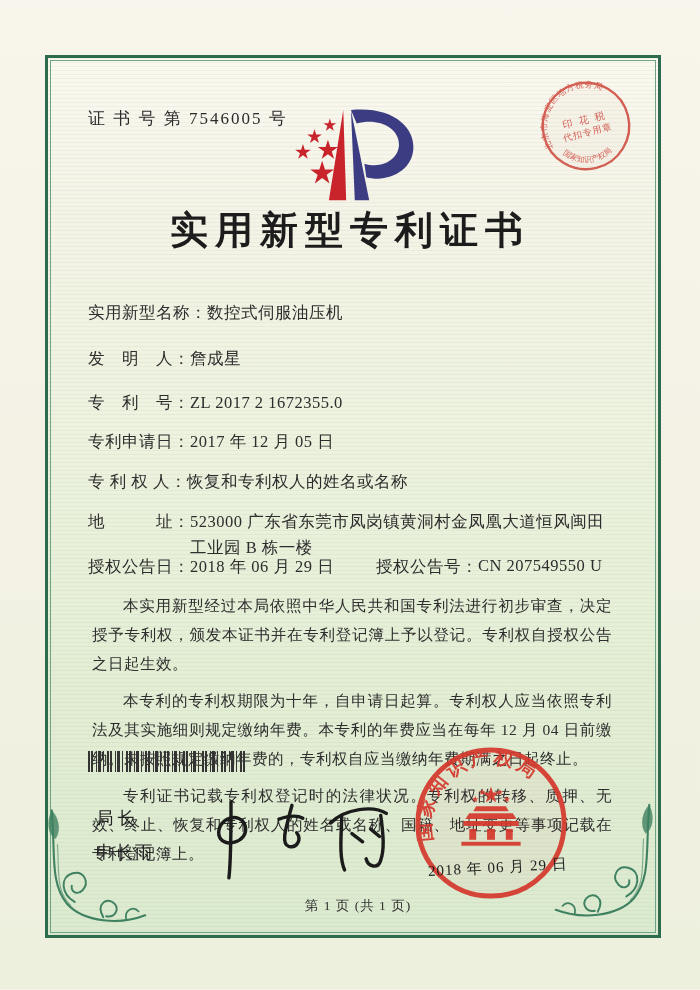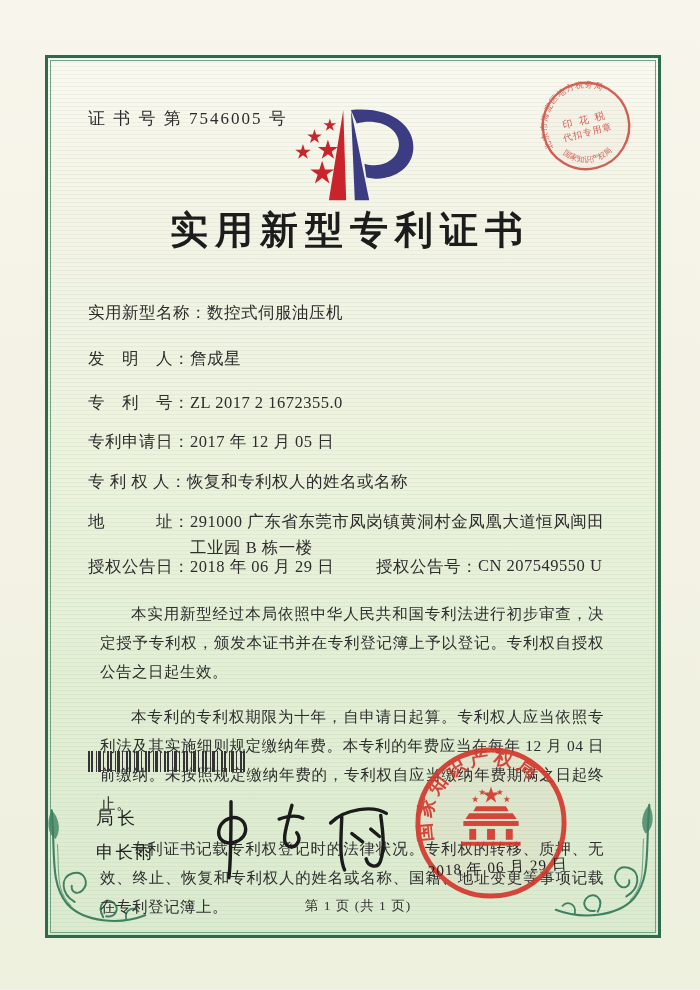--- a/index.html
+++ b/index.html
@@ -17,21 +17,21 @@
   .logo{position:absolute;left:278px;top:106px;z-index:2;}
   .title{position:absolute;left:0;top:205px;width:700px;text-align:center;
     font-size:38px;font-weight:600;letter-spacing:7px;color:#1c1c1c;z-index:2;}
   .row{position:absolute;left:88px;display:flex;align-items:flex-start;
     font-size:16.5px;color:#2d2d2d;letter-spacing:0.5px;line-height:26px;z-index:2;}
   .flabel{white-space:nowrap;}
   .fvalue{white-space:pre-line;}
   .grant-pair{position:absolute;display:flex;font-size:16.5px;color:#2d2d2d;letter-spacing:0.5px;z-index:2;}
   .paras{position:absolute;left:84px;top:583px;width:536px;z-index:2;
     font-size:15.5px;line-height:29px;color:#2e2e2e;letter-spacing:0.5px;text-align:justify;}
-  .paras p{margin:16px;text-indent:2em;}
+  .paras p{margin:8px;text-indent:2em;}
   .barcode{position:absolute;left:88px;top:751px;width:160px;height:21px;z-index:2;
     background:repeating-linear-gradient(90deg,#343434 0 2px,rgba(0,0,0,0) 2px 3px,#343434 3px 5px,
       rgba(0,0,0,0) 5px 8px,#343434 8px 9px,rgba(0,0,0,0) 9px 10px,#343434 10px 13px,
       rgba(0,0,0,0) 13px 15px,#343434 15px 16px,rgba(0,0,0,0) 16px 19px);}
   .sig-title{position:absolute;left:96px;top:806px;font-size:17.5px;letter-spacing:4px;color:#222;z-index:2;}
   .sig-name{position:absolute;left:96px;top:840px;font-size:17.5px;letter-spacing:2px;color:#222;z-index:2;}
   .sig-svg{position:absolute;left:190px;top:790px;z-index:3;transform:rotate(-2deg);}
   .seal{position:absolute;left:412px;top:744px;z-index:2;opacity:0.92;}
   .seal-date{position:absolute;left:428px;top:858px;width:150px;font-size:15px;letter-spacing:1px;
     color:#222;z-index:4;transform:rotate(-3deg);}
@@ -81,21 +81,21 @@
   <div class="row" style="top:429px">
     <span class="flabel">专利申请日：</span>
     <span class="fvalue">2017 年 12 月 05 日</span>
   </div>
   <div class="row" style="top:469px">
     <span class="flabel">专 利 权 人：</span>
     <span class="fvalue">恢复和专利权人的姓名或名称</span>
   </div>
   <div class="row" style="top:509px">
     <span class="flabel">地　　　址：</span>
-    <span class="fvalue">291000 广东省东莞市凤岗镇黄洞村金凤凰大道恒风闽田
+    <span class="fvalue">523000 广东省东莞市凤岗镇黄洞村金凤凰大道恒风闽田
 工业园 B 栋一楼</span>
   </div>
 
   <div class="grant-pair" style="left:88px;top:556px">
     <span class="flabel">授权公告日：</span>
     <span>2018 年 06 月 29 日</span>
   </div>
   <div class="grant-pair" style="left:376px;top:556px">
     <span class="flabel">授权公告号：</span>
     <span>CN 207549550 U</span>

